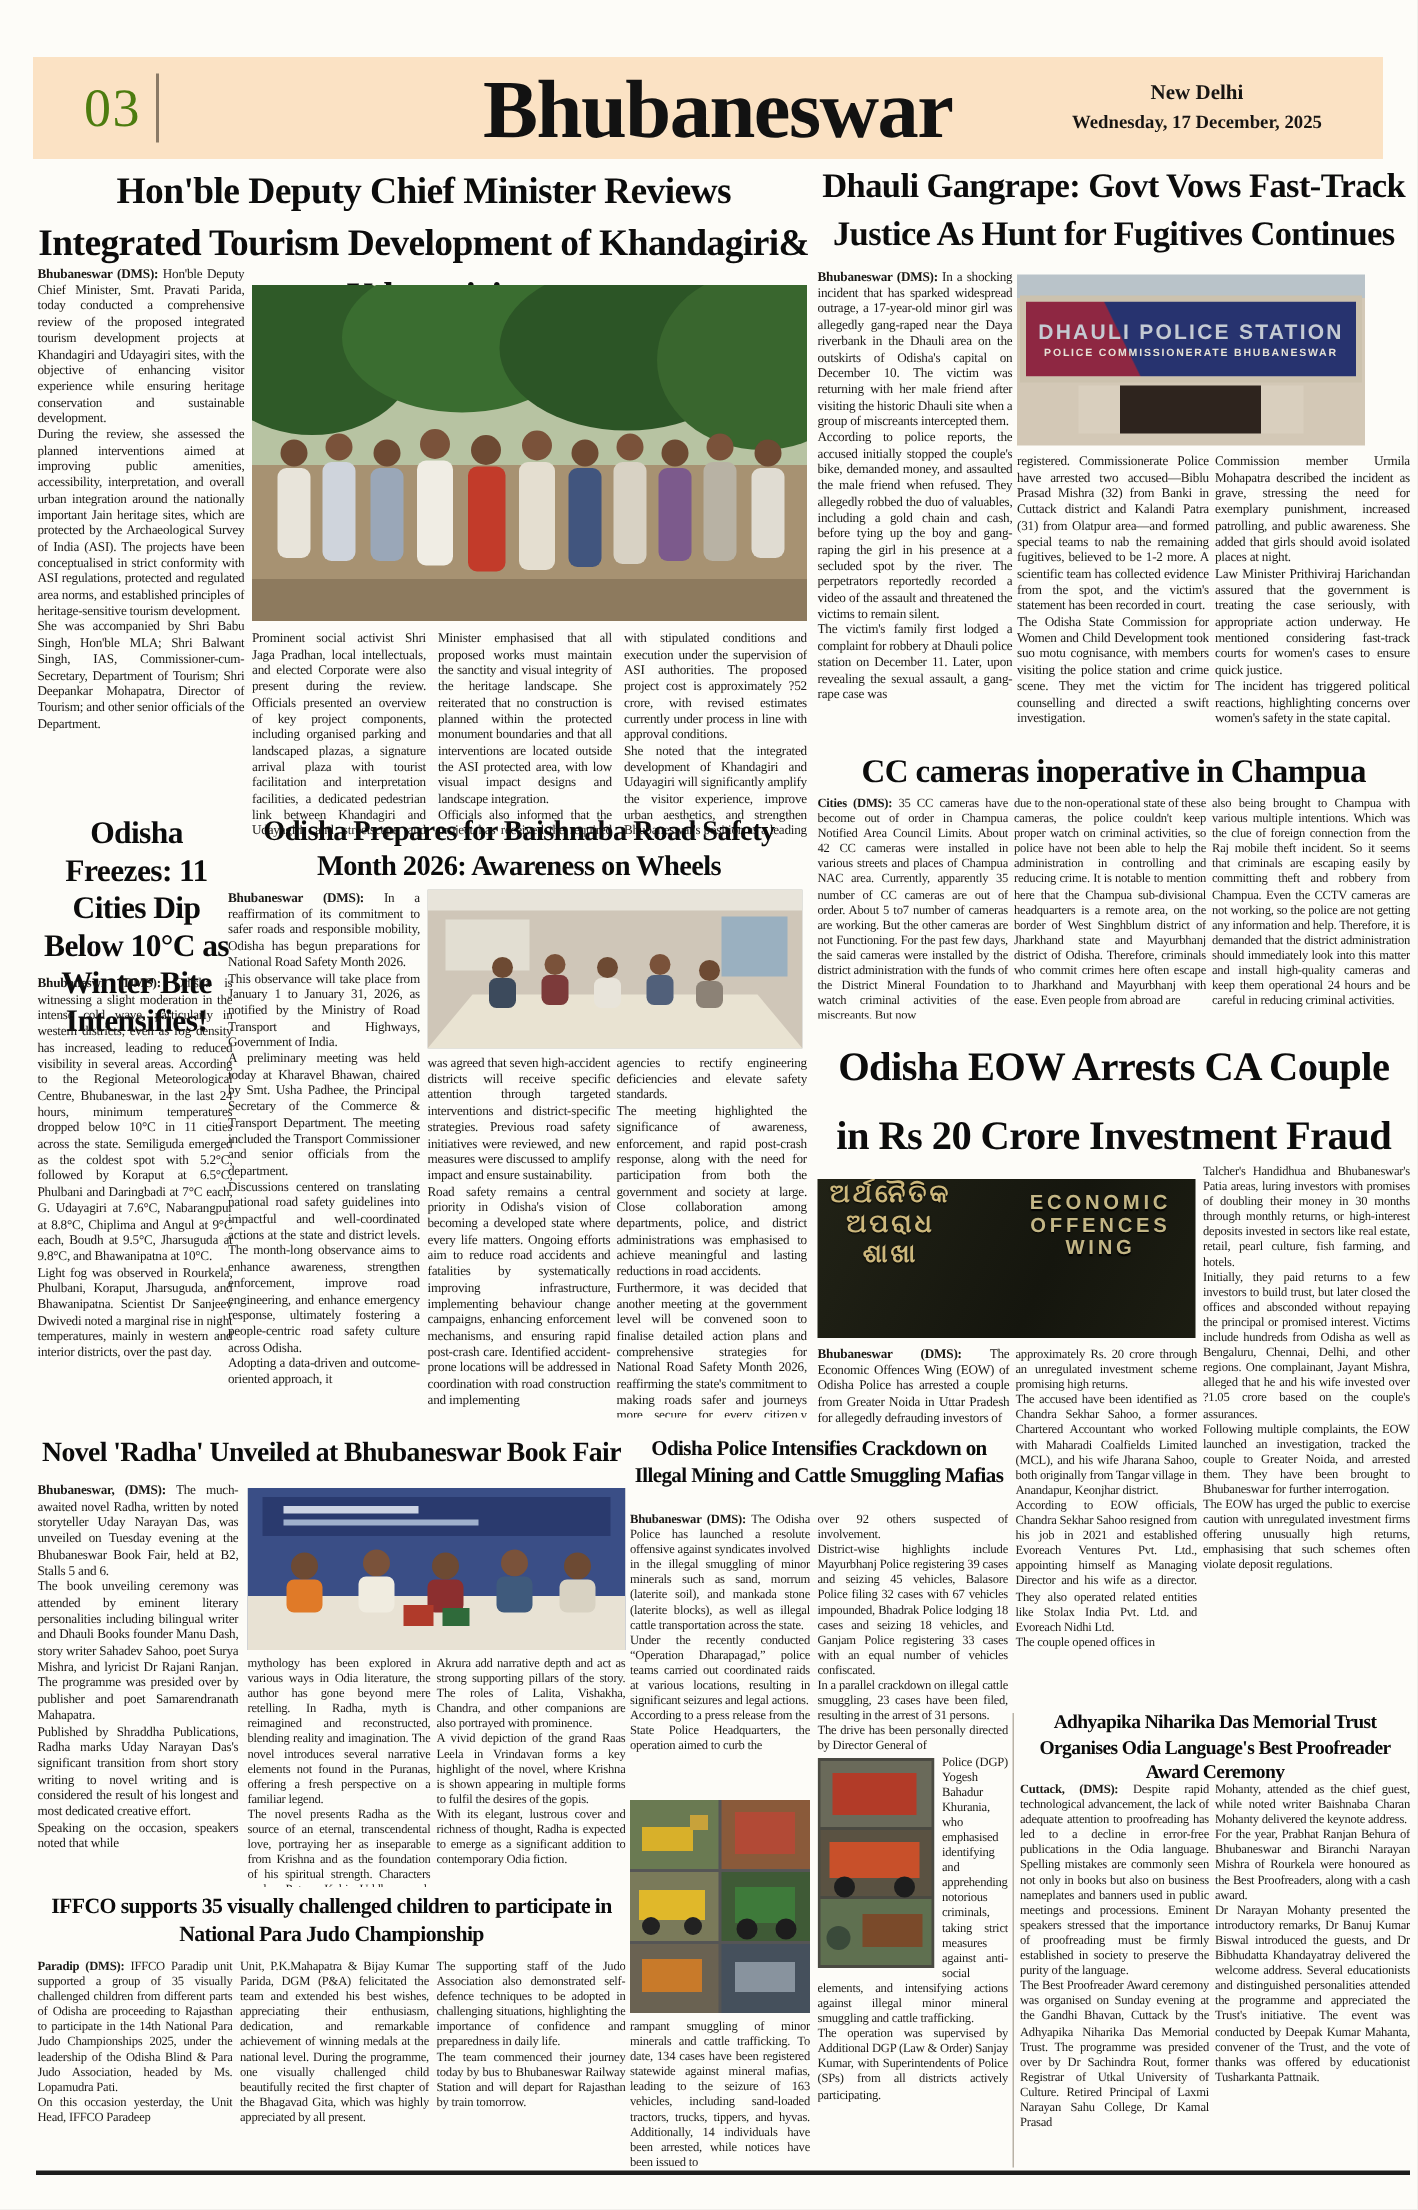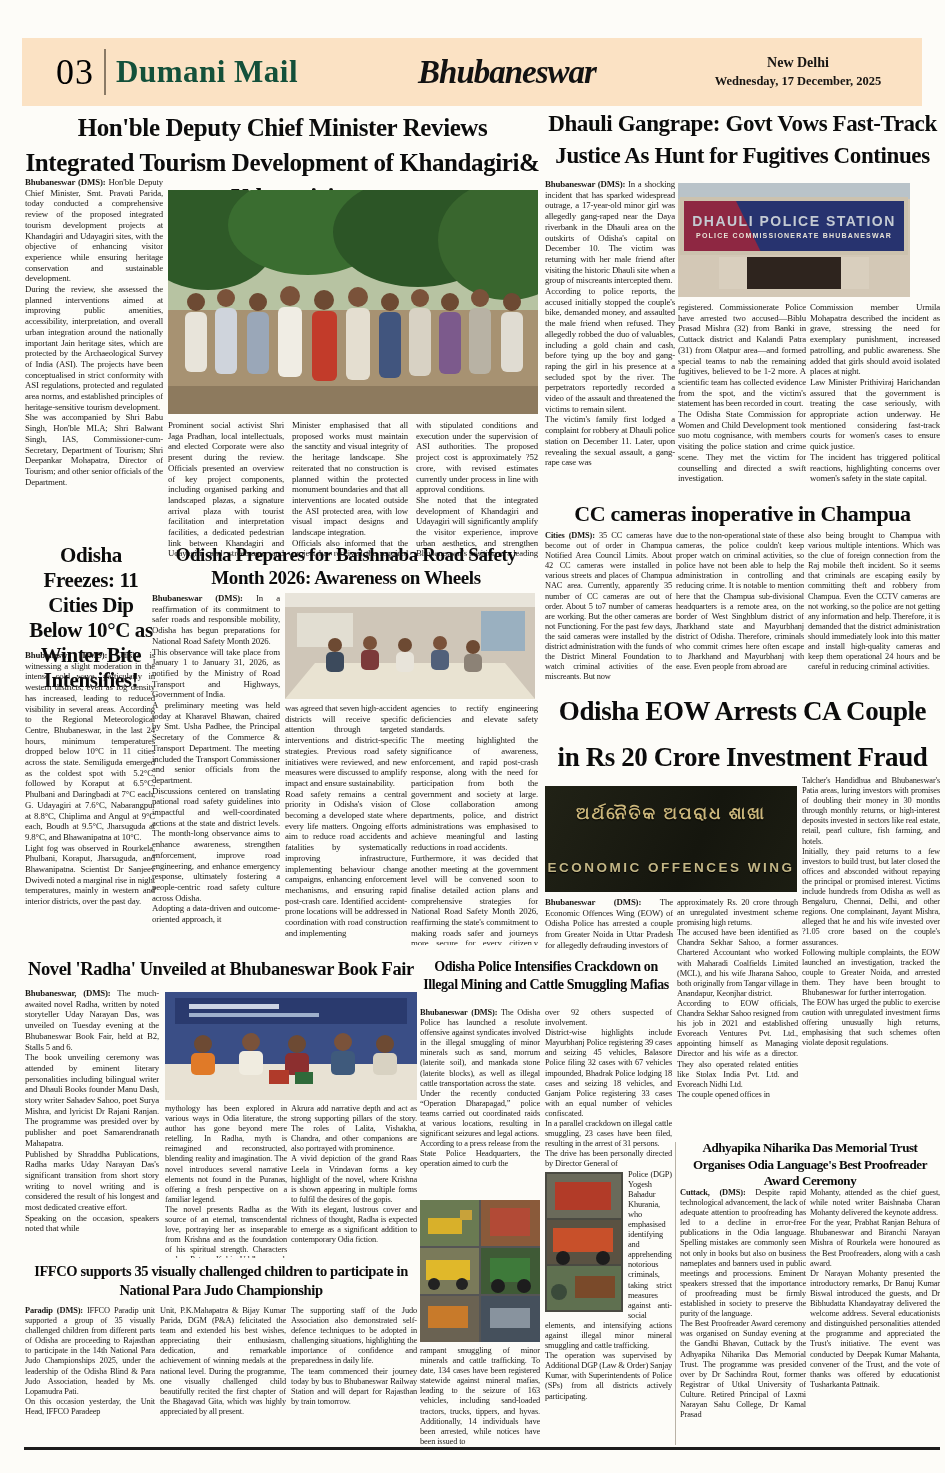--- a/index.html
+++ b/index.html
@@ -8,24 +8,24 @@
     position:relative; width:945px; height:1473px; margin:0 auto;
     background:#fdfcf8; overflow:hidden;
     font-family:"Liberation Serif","DejaVu Serif",serif; color:#171513;
   }
   
   #masthead {
     position:absolute; left:22px; top:38px; width:900px; height:68px;
     background:#fbe2c4; display:flex; align-items:center;
   }
   .mh-left { display:flex; align-items:center; gap:10px; padding-left:34px; width:300px; }
-  .mh-pageno { font-size:36px; color:#000000; font-weight:400; letter-spacing:1px; }
+  .mh-pageno { font-size:36px; color:#4d7c0f; font-weight:400; letter-spacing:1px; }
   .mh-bar { width:2px; height:46px; background:#8a7a66; }
   .mh-brand { font-size:31px; font-weight:700; color:#14503a; letter-spacing:.5px; }
-  .mh-city { flex:1; text-align:center; font-size:33px; font-weight:700; color:#121212; letter-spacing:-1px;font-style:italic; }
+  .mh-city { flex:1; font-size:55px; font-weight:700; color:#121212; letter-spacing:-1px; }
   .mh-right { width:230px; text-align:center; padding-right:18px; }
   .mh-edition { font-size:14px; font-weight:700; }
   .mh-date { font-size:12.5px; font-weight:700; margin-top:3px; }
 
   
   .abs { position:absolute; }
   .hl { font-weight:700; text-align:center; color:#0c0c0c; letter-spacing:-0.4px; }
   .bt {
     font-size:8.8px; line-height:10.7px; text-align:justify; overflow:hidden;
     letter-spacing:-0.15px; color:#1b1916;
@@ -44,37 +44,36 @@
     background:linear-gradient(64deg, #8e2742 31%, #27336f 31.5%);
     display:flex; flex-direction:column; justify-content:center; text-align:center;
   }
   #dhauli-sign .l1 { font-family:"Liberation Sans",sans-serif; font-weight:700; font-size:14px; letter-spacing:1.5px; color:#c4cad2; }
   #dhauli-sign .l2 { font-family:"Liberation Sans",sans-serif; font-weight:700; font-size:7px; letter-spacing:1.2px; color:#e6e2d6; margin-top:3px; }
   #dhauli-arch { margin:2px auto 0; width:150px; height:32px;
     background:linear-gradient(90deg,#d9cfbe 0 28px,#2e241e 28px 122px,#d9cfbe 122px); }
 
   
   #eow-photo { background:linear-gradient(115deg,#212216,#15160e 60%,#1c1d12);
-    display:flex; flex-direction:column; justify-content:center; text-align:center;gap:28px; }
+    display:flex; justify-content:center; text-align:center;gap:28px; }
   #eow-photo .odia { font-size:17px; font-weight:700; color:#cdb87c; letter-spacing:2px; text-shadow:0 1px 1px #000; }
   #eow-photo .eng { font-family:Liberation Sans, sans-serif; font-size:13.5px; font-weight:700; color:#c3b685; letter-spacing:2.5px; margin-top:8px; text-shadow:0 1px 1px #000; }
 
   
   #dgp-inset { float:left; width:78px; height:140px; margin:2px 5px 2px 0; }
 </style>
 </head>
 <body>
 
 <div id="paper">
 
   <div id="masthead">
     <div class="mh-left">
       <span class="mh-pageno">03</span>
       <span class="mh-bar"></span>
-      <span class="mh-brand">Dumani Mail</span>
     </div>
     <div class="mh-city">Bhubaneswar</div>
     <div class="mh-right">
       <div class="mh-edition">New Delhi</div>
       <div class="mh-date">Wednesday, 17 December, 2025</div>
     </div>
   </div>
 
   <div class="abs hl" style="left:25px;top:110px;width:515px;height:72px;font-size:25px;line-height:35px;">Hon'ble Deputy Chief Minister Reviews Integrated Tourism Development of Khandagiri&amp; Udayagiri</div>
 

